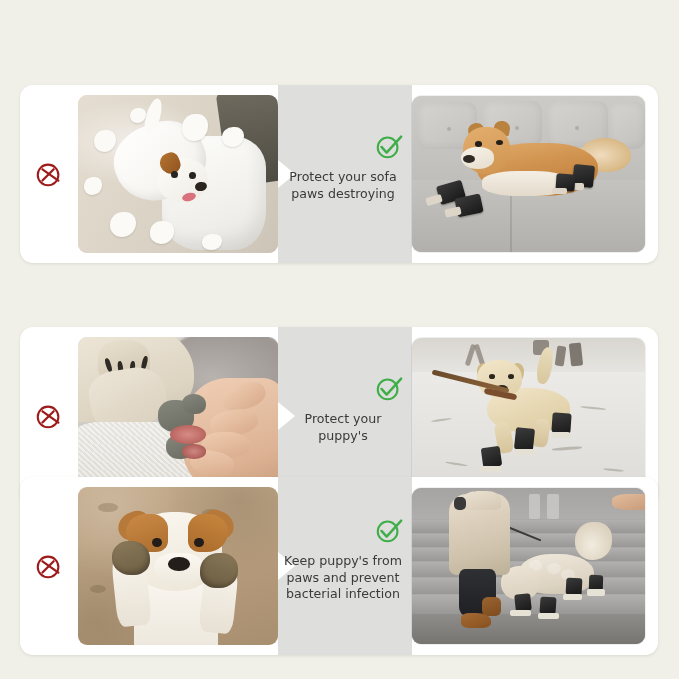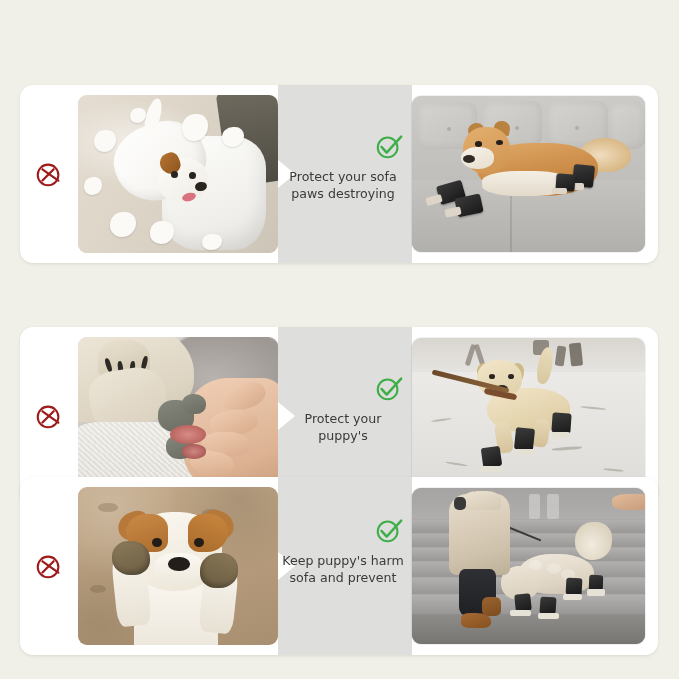--- a/index.html
+++ b/index.html
@@ -578,22 +578,23 @@
       <div class="text-panel">
         <svg class="chevron" viewBox="0 0 17 34">
           <polygon points="0,3 17,17 0,31" fill="#ffffff"></polygon>
         </svg>
         <div class="panel-content">
           <svg class="check-icon" id="chk3" viewBox="0 0 32 32">
             <circle cx="14.5" cy="17.5" r="10.5" fill="none" stroke="#3fae49" stroke-width="2.2"></circle>
             <polyline points="8,17 13.5,23 29,6" fill="none" stroke="#3fae49" stroke-width="2.6" stroke-linecap="round" stroke-linejoin="round"></polyline>
           </svg>
           <div class="caption" id="cap3">
-            <div>Keep puppy's harm</div>
-            <div>sofa and prevent</div>
+            <div>Keep puppy's from</div>
+            <div>paws and prevent</div>
+            <div>bacterial infection</div>
           </div>
         </div>
       </div>
 
       <div class="photo-right">
         <div class="scene s3r">
           <div class="lyr wall"></div>
           <div class="window w1"></div>
             <div class="window w2"></div>
           <div class="step st1"></div>

